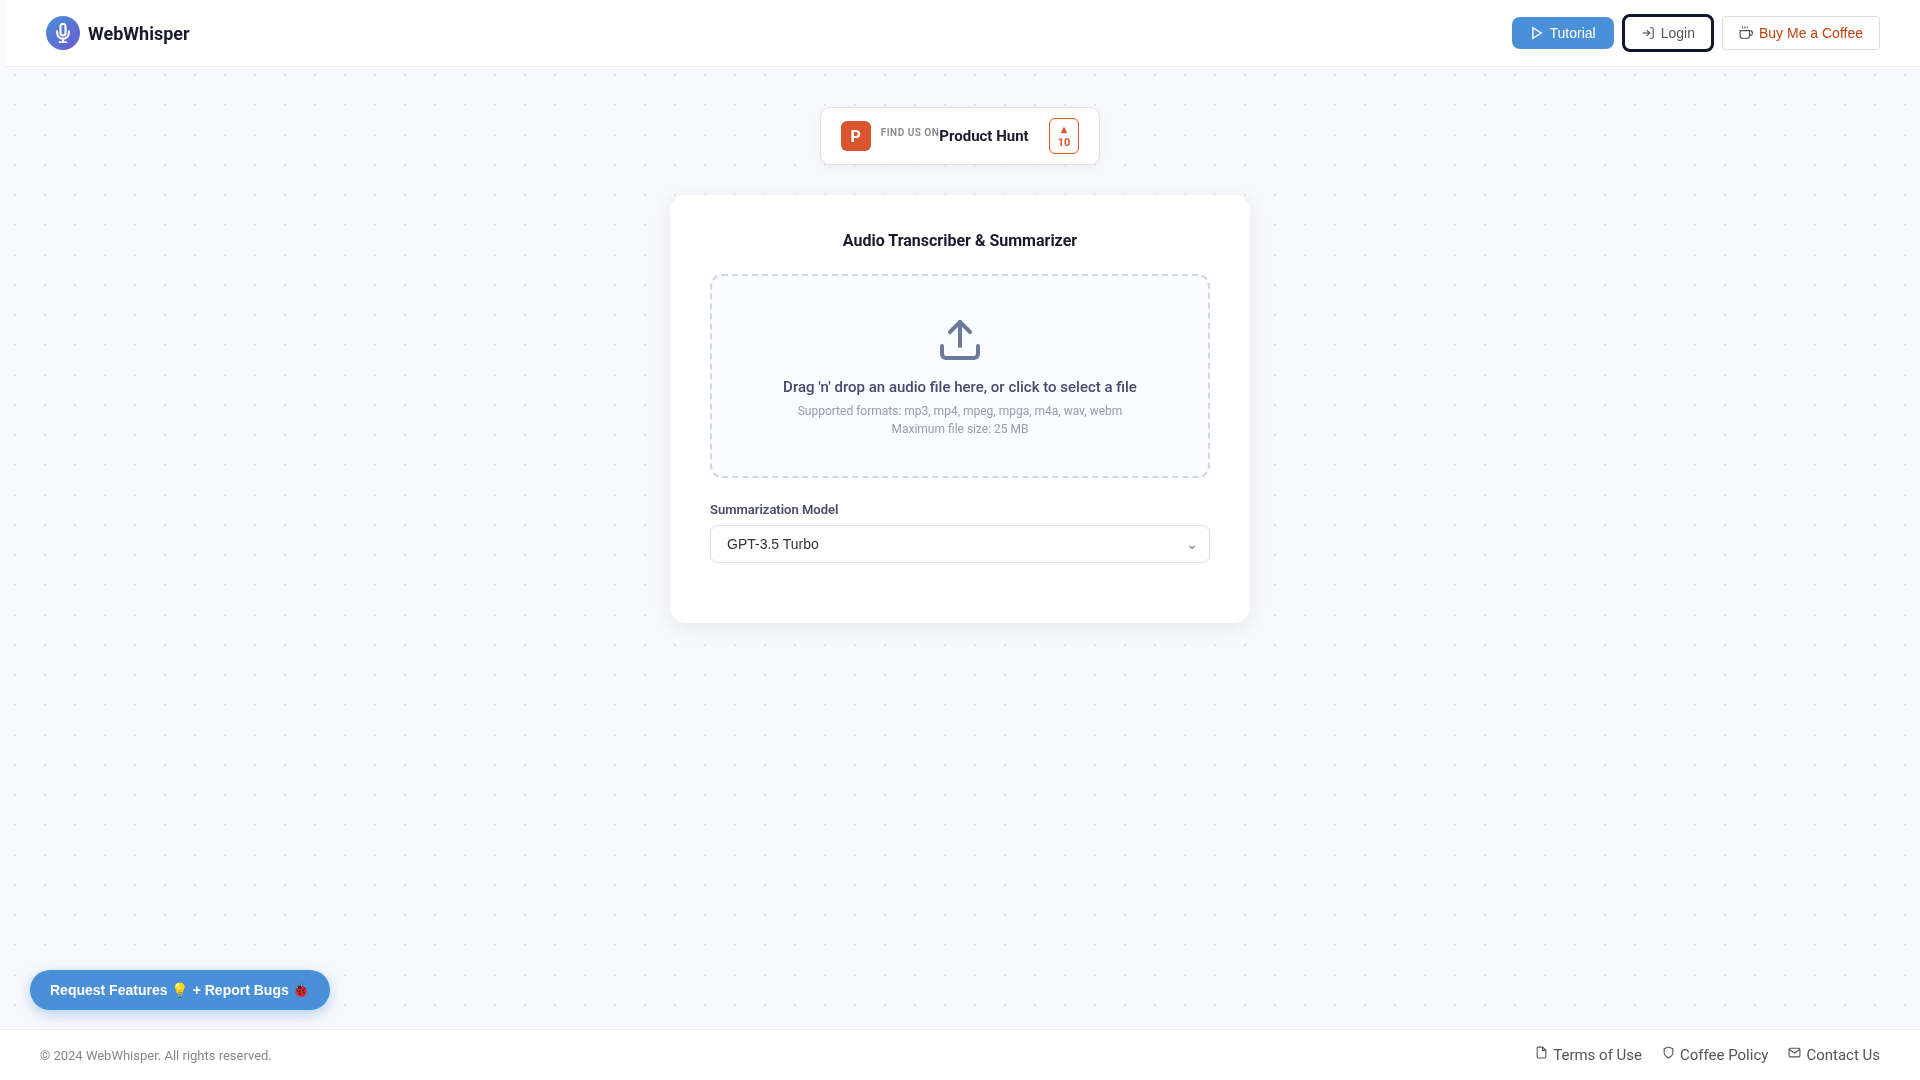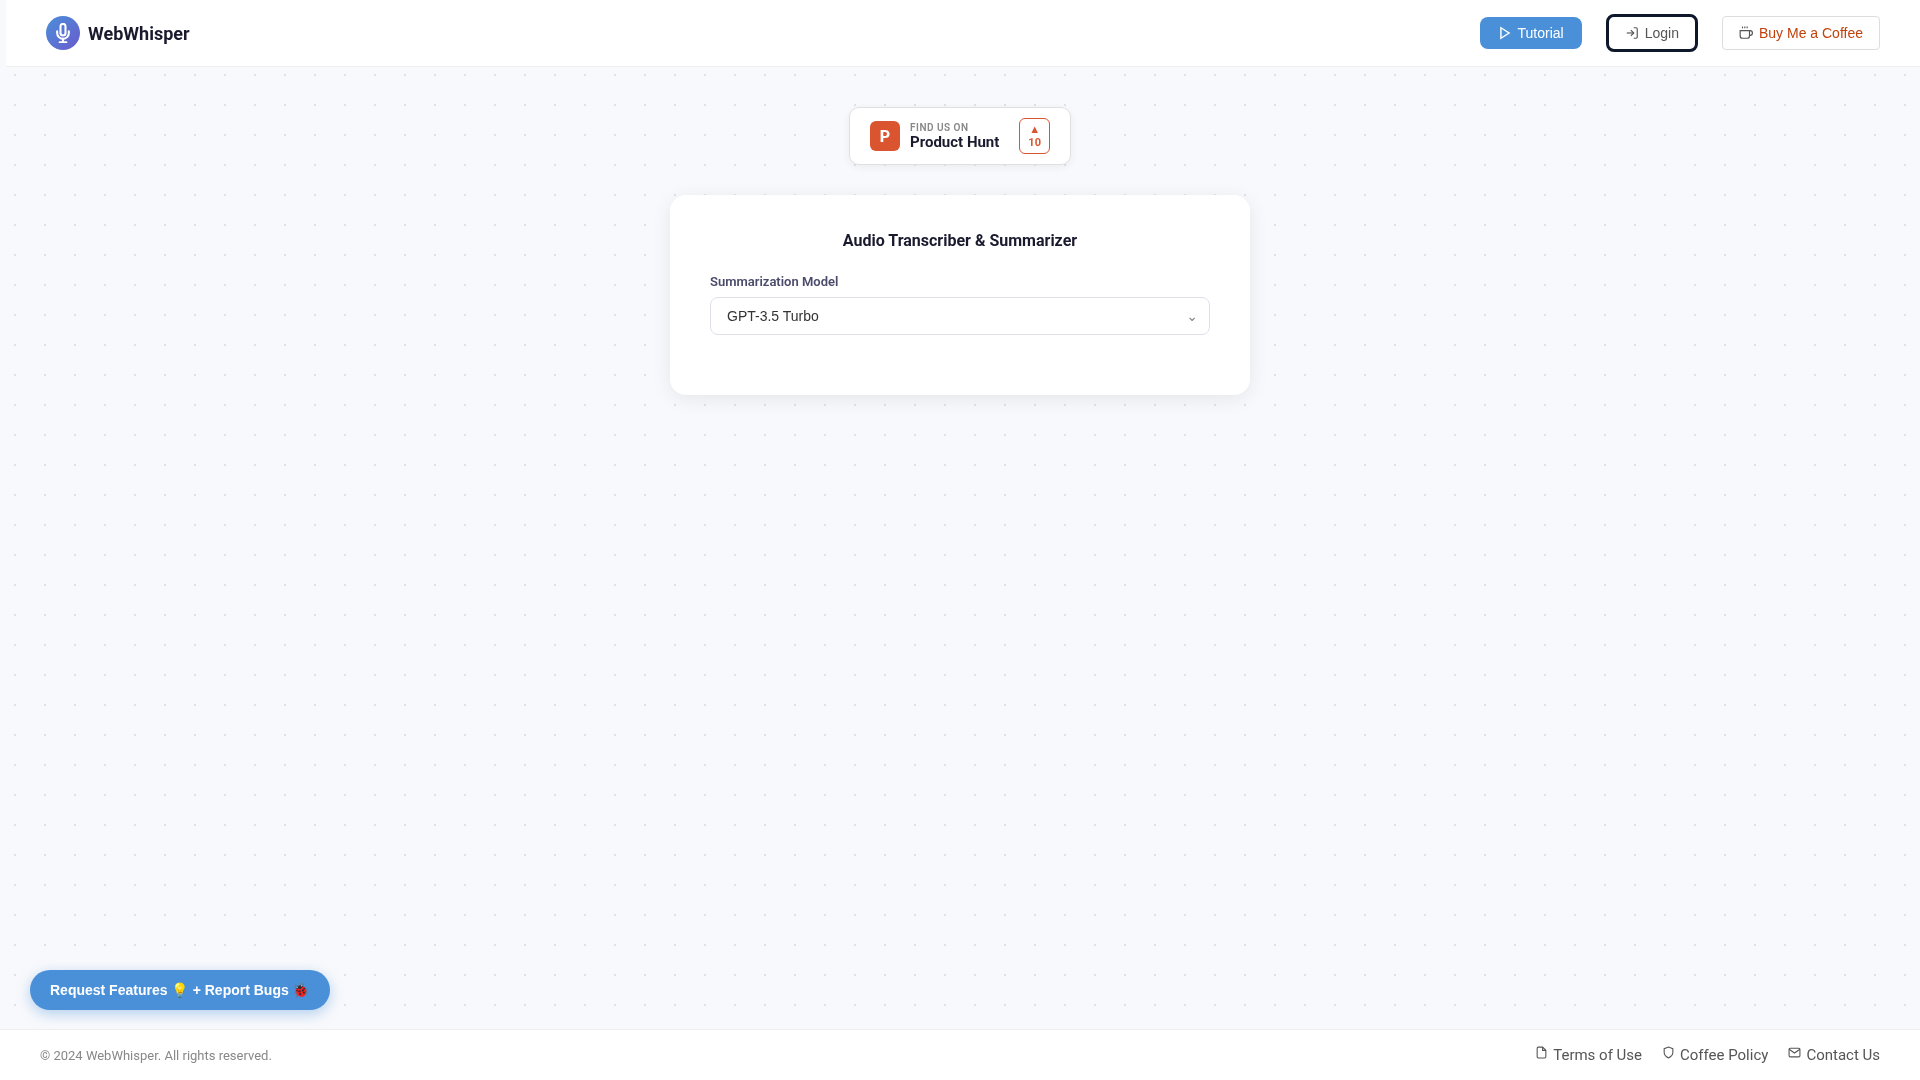--- a/index.html
+++ b/index.html
@@ -56,21 +56,21 @@
       display: flex;
       align-items: center;
       justify-content: center;
       color: white;
       font-size: 14px;
     }
 
     .navbar-actions {
       display: flex;
       align-items: center;
-      gap: 24px;
+      gap: 8px;
       justify-content: center;
     }
 
     .btn-tutorial {
       background: #4a90d9;
       color: white;
       border: none;
       padding: 8px 18px;
       border-radius: 8px;
       font-size: 14px;
@@ -140,21 +140,21 @@
       display: flex;
       align-items: center;
       justify-content: center;
       color: white;
       font-weight: 800;
       font-size: 16px;
     }
 
     .ph-text {
       display: flex;
-      flex-direction: column;
+      flex-direction: row;
     }
 
     .ph-find-us {
       font-size: 10px;
       color: #888;
       text-transform: uppercase;
       letter-spacing: 0.5px;
       font-weight: 600;
     }
 
@@ -397,20 +397,30 @@
     <div class="ph-votes">
       <span>▲</span>
       <span>10</span>
     </div>
   </a>
 
   <div class="main-card">
     <h1 class="card-title">Audio Transcriber &amp; Summarizer</h1>
 
     
+    <div class="upload-zone">
+      <svg class="upload-svg" viewBox="0 0 24 24" fill="none" stroke="#6b7a99" stroke-width="2" stroke-linecap="round" stroke-linejoin="round">
+        <path d="M21 15v4a2 2 0 0 1-2 2H5a2 2 0 0 1-2-2v-4"></path>
+        <polyline points="17 8 12 3 7 8"></polyline>
+        <line x1="12" y1="3" x2="12" y2="15"></line>
+      </svg>
+      <p class="upload-text">Drag 'n' drop an audio file here, or click to select a file</p>
+      <p class="upload-formats">Supported formats: mp3, mp4, mpeg, mpga, m4a, wav, webm</p>
+      <p class="upload-size">Maximum file size: 25 MB</p>
+    </div>
 
     
     <div class="model-section">
       <div class="model-label">Summarization Model</div>
       <div class="model-select-wrapper">
         <select class="model-select">
           <option>GPT-3.5 Turbo</option>
           <option>GPT-4</option>
           <option>GPT-4 Turbo</option>
         </select>

